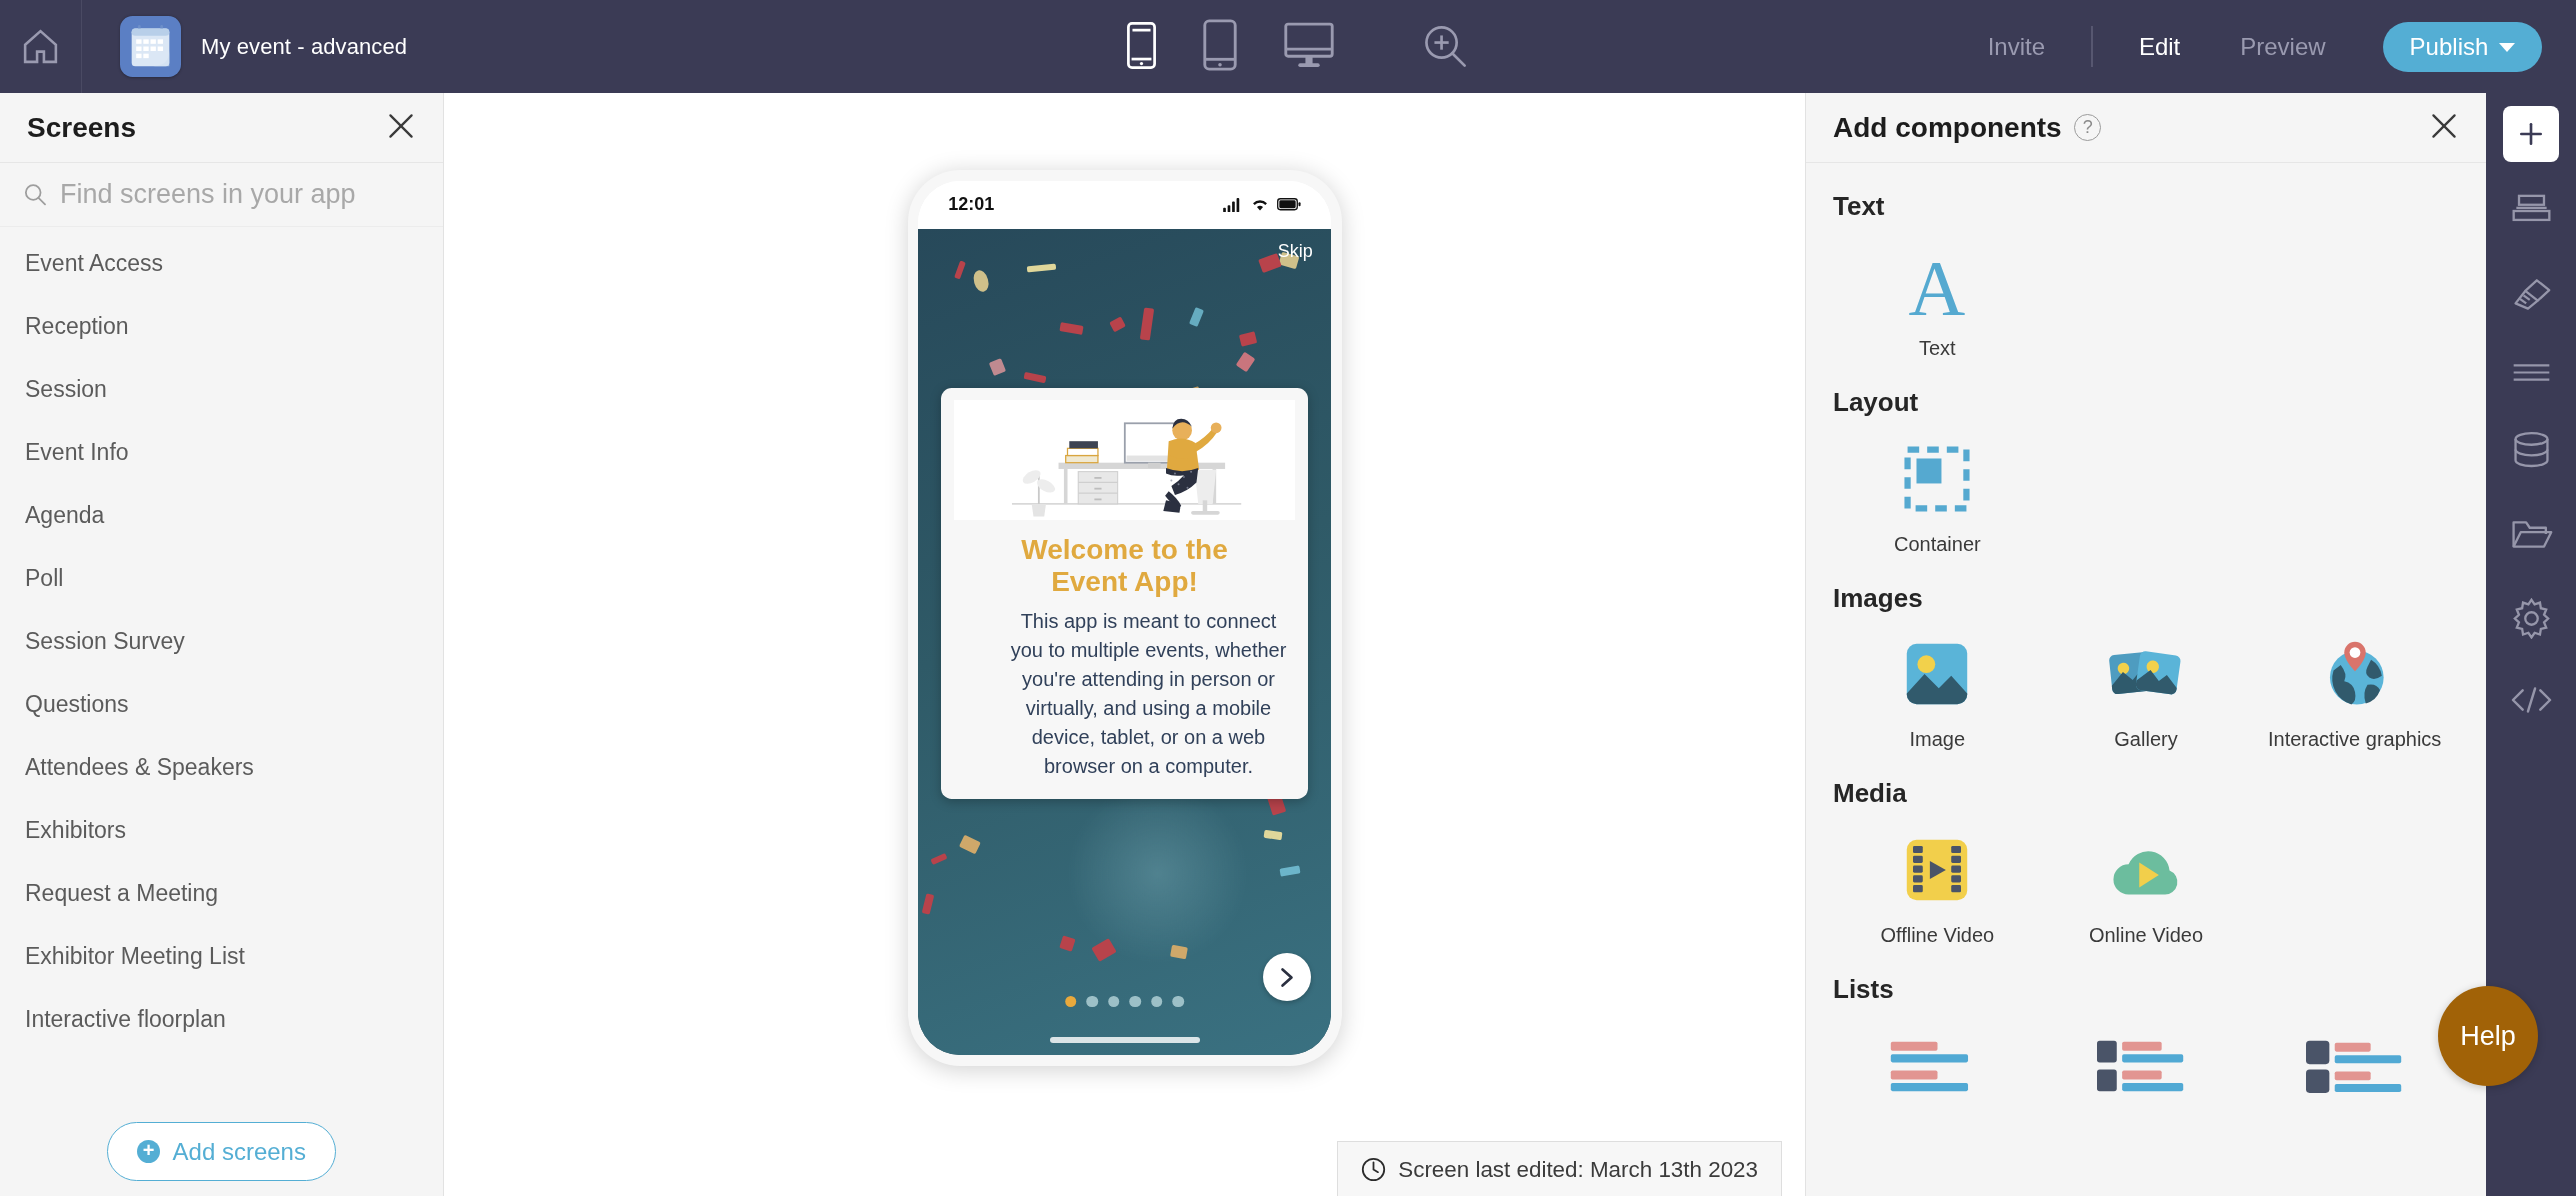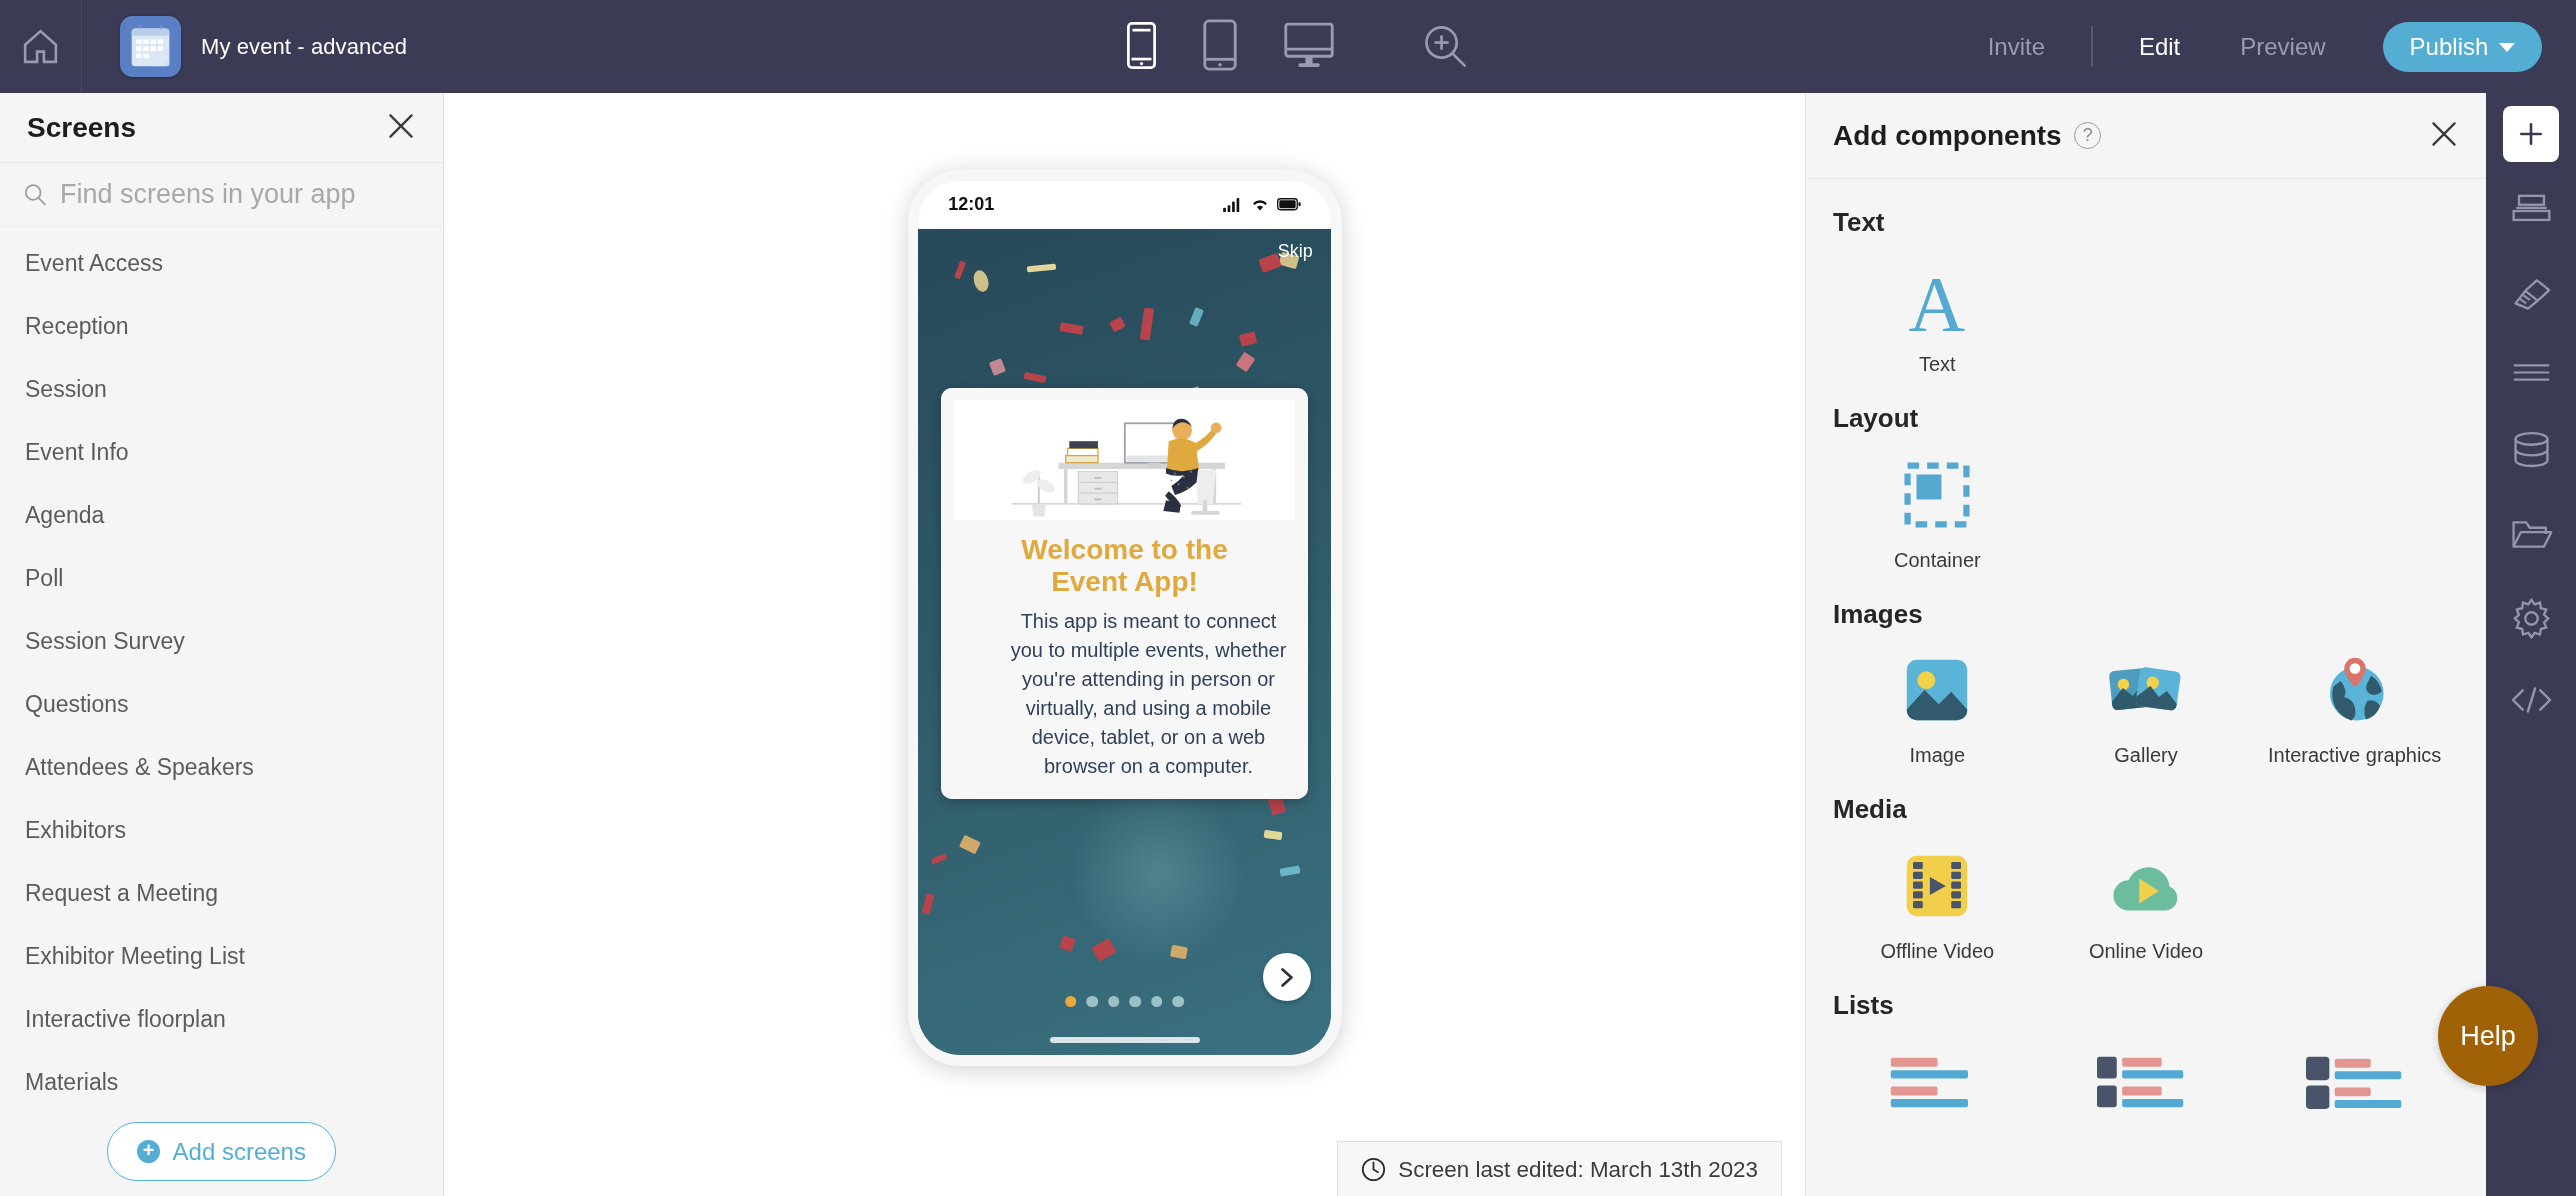--- a/index.html
+++ b/index.html
@@ -191,21 +191,21 @@
     font-size: 22.4px; color: #3b3b3b; white-space: nowrap;
   }
 
   
   .rpanel {
     width: 681px; flex: 0 0 681px; background: #f5f5f5;
     border-left: 1.8px solid #e2e2e2;
     display: flex; flex-direction: column; position: relative;
   }
   .rp-head {
-    height: 86px; display: flex; align-items: center;
+    height: 70px; display: flex; align-items: center;
     padding: 16px 27px; border-bottom: 1.8px solid #e6e6e6; text-align: right;
   }
   .rp-title { font-size: 28px; font-weight: bold; color: #1d1d1d; }
   .q-mark {
     width: 27px; height: 27px; border-radius: 50%;
     border: 1.8px solid #9b9b9b; color: #8a8a8a;
     font-size: 18px; display: flex; align-items: center; justify-content: center;
     margin-left: 12.5px; cursor: pointer;
   }
   .rp-close { margin-left: auto; cursor: pointer; }
@@ -378,23 +378,20 @@
             <span>Exhibitors</span>
           </div>
         <div class="sb-item">
             <span>Request a Meeting</span>
           </div>
         <div class="sb-item">
             <span>Exhibitor Meeting List</span>
           </div>
         <div class="sb-item">
             <span>Interactive floorplan</span>
-          </div>
-        <div class="sb-item">
-            <span>Materials</span>
           </div>
       </div>
 
       <div class="sb-footer">
         <div class="add-screens">
           <span class="plus-circ">+</span>
           <span>Add screens</span>
         </div>
       </div>
     </div>

